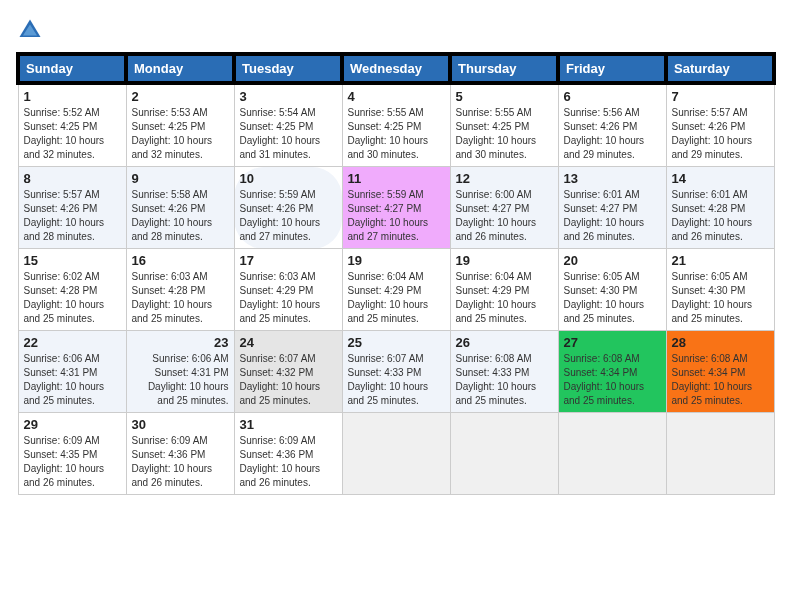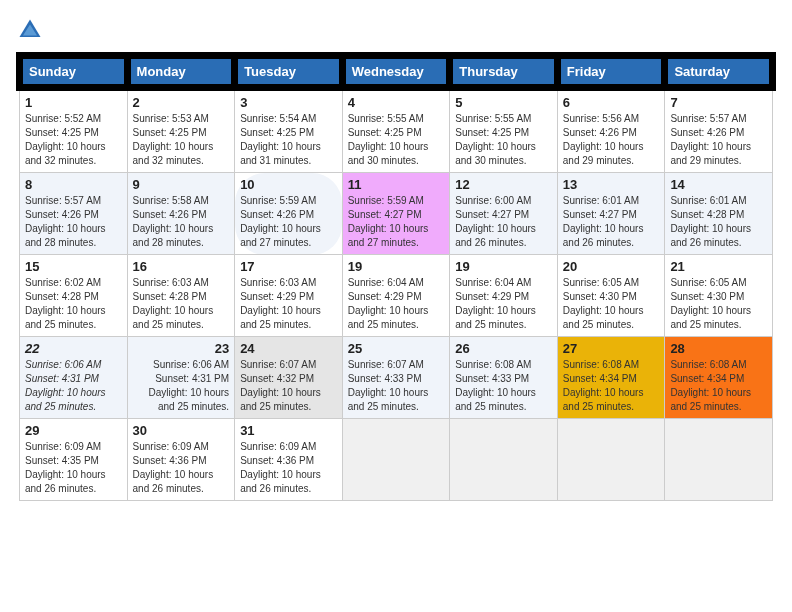--- a/index.html
+++ b/index.html
@@ -58,21 +58,21 @@
       border-collapse: collapse;
       table-layout: fixed;
     }
     .calendar th {
       background: #2a6db5;
       color: #fff;
       font-size: 13px;
       font-weight: bold;
       text-align: left;
       padding: 5px 6px;
-      border: 7px solid #000000;
+      border: 4px solid #000000;
     }
     .calendar td {
       vertical-align: top;
       border: 1px solid #ccc;
       padding: 4px 5px;
       font-size: 10px;
       color: #333;
       min-height: 80px;
       background: #fff;
     }
@@ -296,21 +296,21 @@
         <td>
         <span class="day-number">21</span>
         <div class="day-info">
           Sunrise: 6:05 AM<br>
           Sunset: 4:30 PM<br>
           Daylight: 10 hours and 25 minutes.
         </div>
       </td>
       </tr>
       <tr>
-        <td style="background: rgb(240, 244, 250); font-style: italic;">
+        <td style="background: rgb(240, 244, 250);">
         <span class="day-number">22</span>
         <div class="day-info">
           Sunrise: 6:06 AM<br>
           Sunset: 4:31 PM<br>
           Daylight: 10 hours and 25 minutes.
         </div>
       </td>
         <td style="background: rgb(240, 244, 250); text-align: right;">
         <span class="day-number">23</span>
         <div class="day-info">
@@ -336,21 +336,21 @@
         </div>
       </td>
         <td style="background: rgb(240, 244, 250);">
         <span class="day-number">26</span>
         <div class="day-info">
           Sunrise: 6:08 AM<br>
           Sunset: 4:33 PM<br>
           Daylight: 10 hours and 25 minutes.
         </div>
       </td>
-        <td style="background: #eab308;">
+        <td style="background: #22c55e;">
         <span class="day-number">27</span>
         <div class="day-info">
           Sunrise: 6:08 AM<br>
           Sunset: 4:34 PM<br>
           Daylight: 10 hours and 25 minutes.
         </div>
       </td>
         <td style="background: #f97316;">
         <span class="day-number">28</span>
         <div class="day-info">

